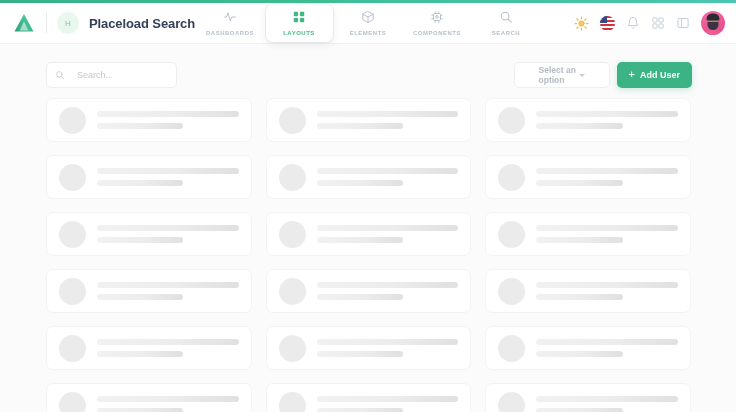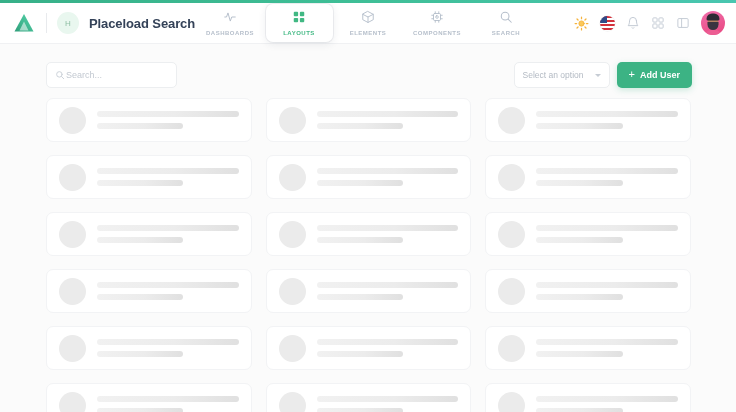--- a/index.html
+++ b/index.html
@@ -127,41 +127,41 @@
   
   .toolbar {
     position: absolute; top: 62px; left: 46px; right: 44px;
     height: 26px; display: flex; align-items: center;
   }
   .search-box {
     width: 131px; height: 26px;
     background: #ffffff;
     border: 1px solid #eceef0;
     border-radius: 5px;
-    display: flex; align-items: center; gap: 1px;
+    display: flex; align-items: center; gap: 12px;
     padding: 0 8px;
   }
   .search-box .s-ico { color: #cdd3da; display: flex; }
   .search-box input {
     border: 0; outline: 0; background: transparent;
     font-family: "Liberation Sans", sans-serif;
     font-size: 9px; color: #9aa3ad; width: 100%;
   }
   .search-box input::placeholder { color: #c3c9d1; }
 
   .toolbar-right {
     margin-left: auto; display: flex; align-items: center; gap: 7px;
   }
   .select-box {
     width: 96px; height: 26px;
     background: #ffffff;
     border: 1px solid #eceef0;
     border-radius: 5px;
     display: flex; align-items: center;
-    padding: 0 8px; cursor: pointer;
+    padding: 0 24px; cursor: pointer; font-weight: bold;
   }
   .select-box .sel-val { font-size: 8.5px; color: #b3bac3; }
   .select-box .caret {
     margin-left: auto;
     width: 0; height: 0;
     border-left: 3px solid transparent;
     border-right: 3px solid transparent;
     border-top: 3.5px solid #c6ccd4;
   }
   .add-btn {

